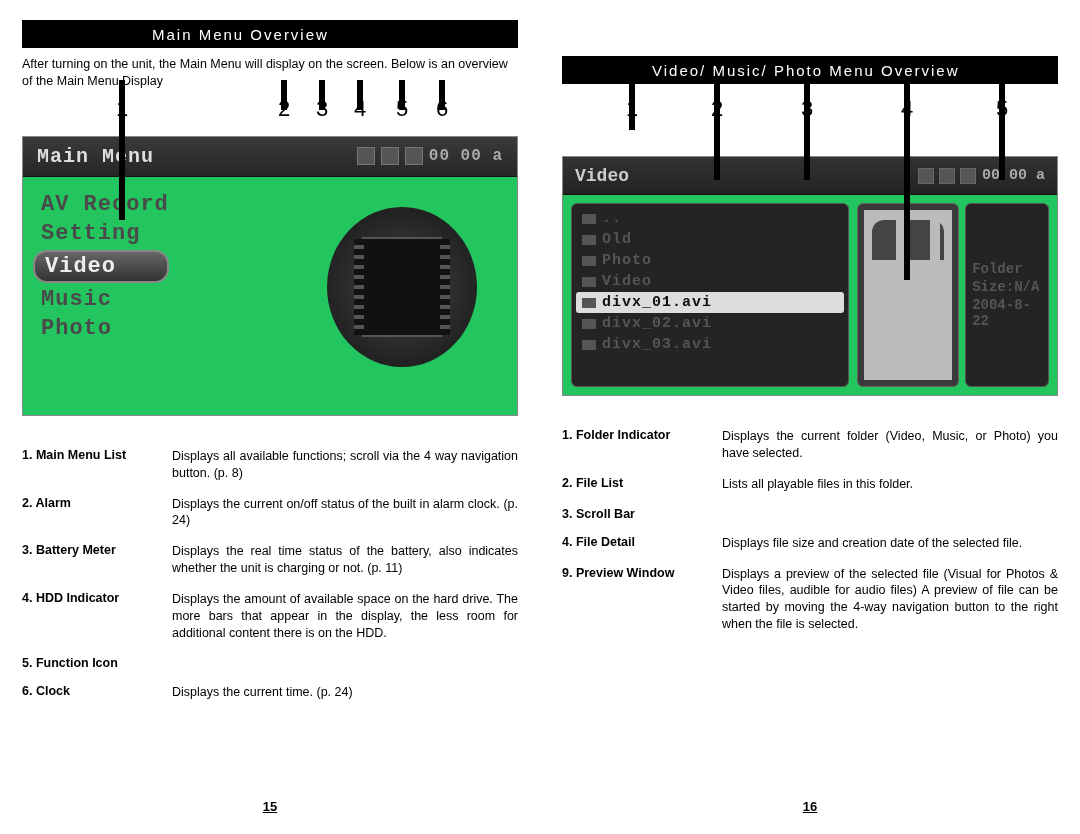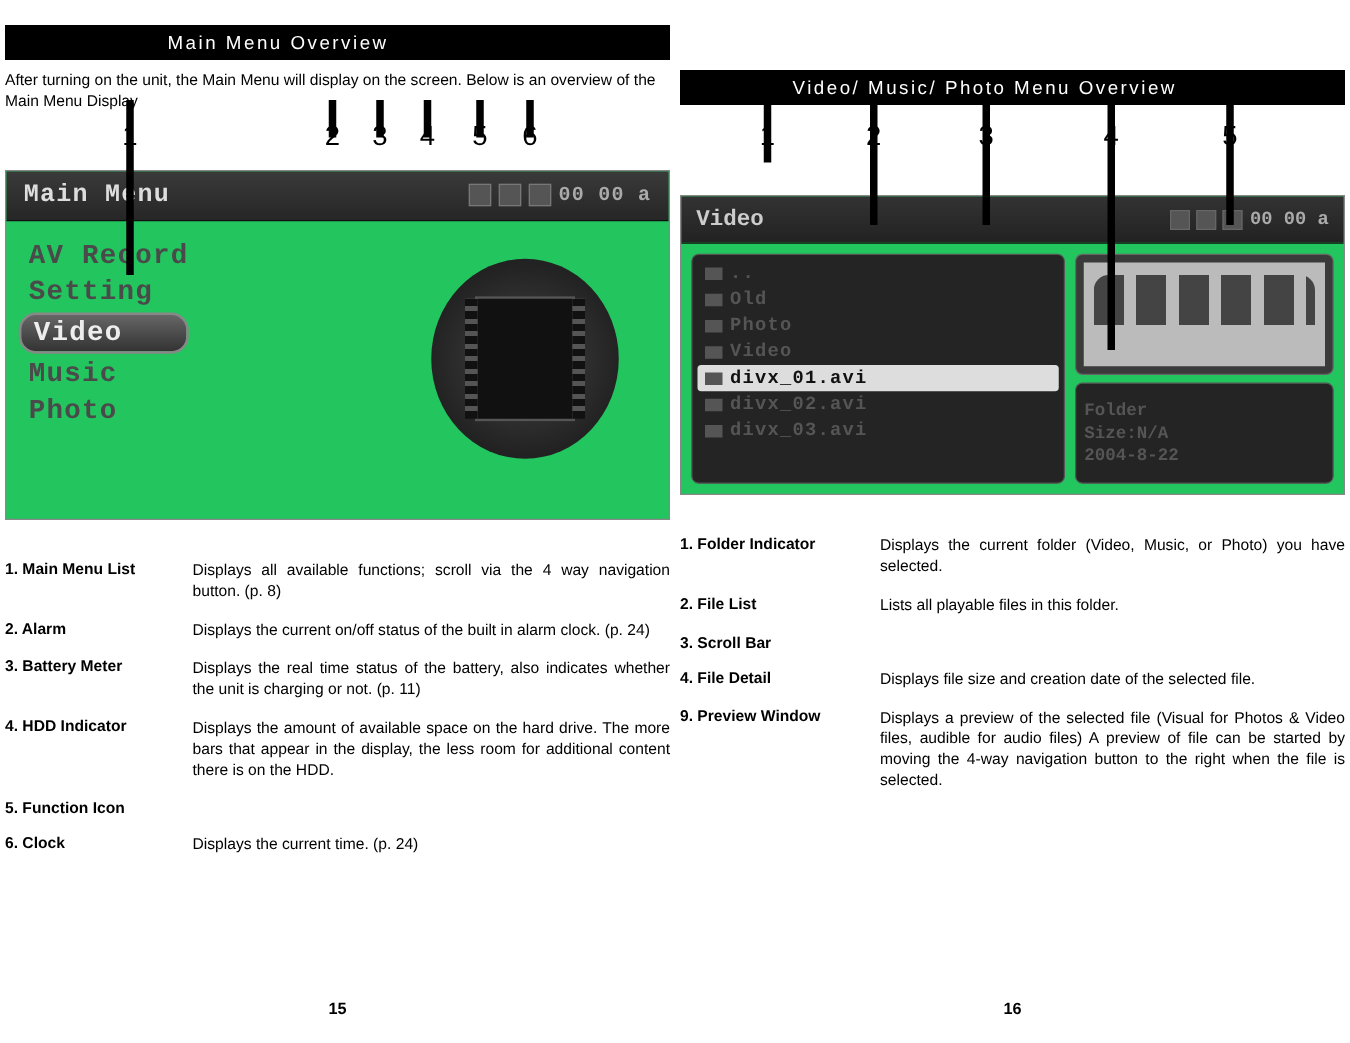--- a/index.html
+++ b/index.html
@@ -7,21 +7,21 @@
     width: 1080px;
     height: 834px;
     background: #fff;
     font-family: Arial, Helvetica, sans-serif;
     color: #000;
     display: flex;
     padding: 20px 0;
   }
   .page {
     width: 540px;
-    padding: 0 4px;
+    padding: 0 22px;
     display: flex;
     flex-direction: column;
   }
   .title-bar {
     background: #000;
     color: #fff;
     height: 28px;
     display: flex;
     align-items: center;
     padding-left: 130px;
@@ -124,40 +124,41 @@
   .ssr-header .spacer{flex:1}
   .ssr-header .icon{width:16px;height:16px;background:#555;margin-left:5px;border:1px solid #666}
   .ssr-header .clk{font-size:15px;color:#aaa;margin-left:6px}
   .ssr-body{display:flex;gap:8px;padding:8px;height:calc(100% - 38px)}
   .ssr-list{
     flex:1.4;border:1px solid #555;border-radius:6px;background:#242424;display:flex;flex-direction:column;padding:4px;font-family:"Courier New",monospace;font-size:15px;color:#555;font-weight:bold;letter-spacing:1px;
   }
   .ssr-list .row{padding:2px 6px;display:flex;align-items:center;gap:6px}
   .ssr-list .row .ficon{width:14px;height:10px;background:#555}
   .ssr-list .sel{background:#ddd;color:#111;border-radius:3px}
-  .ssr-right{flex:1;display:flex;flex-direction:column;gap:6px}
+  .ssr-right{flex:1;display:flex;flex-direction:row;gap:6px}
   .ssr-prev{flex:1;border:1px solid #666;border-radius:6px;background:#3a3a3a;position:relative;overflow:hidden}
   .arches{position:absolute;inset:6px;background:#bbb}
   .arches::before{content:"";position:absolute;top:10px;left:8px;right:8px;height:40px;background:repeating-linear-gradient(to right,#444 0 24px,#bbb 24px 34px);border-radius:12px 12px 0 0}
   .ssr-detail{flex:0.7;border:1px solid #555;border-radius:6px;background:#242424;color:#555;font-family:"Courier New",monospace;font-size:14px;padding:6px;font-weight:bold;display:flex;flex-direction:column;justify-content:center;gap:2px}
   
   .legend{
     margin-top:22px;
     font-size:12.5px;
   }
   .legend-row{display:flex;margin-bottom:14px}
   .legend-row .term{width:150px;font-weight:bold;padding-right:10px}
   .page.right .legend-row .term{width:160px}
   .legend-row .desc{flex:1;line-height:1.35;text-align:justify}
   .pagenum{
     text-align:center;
     font-size:13px;
     font-weight:bold;
     margin-top:auto;
     padding-top:20px;
+    text-decoration:underline;
   }
 </style>
 </head>
 <body>
 
 <div class="page left">
   <div class="title-bar">Main Menu Overview</div>
   <div class="intro">After turning on the unit, the Main Menu will display on the screen. Below is an overview of the Main Menu Display</div>
 
   <div class="screenshot-wrap">

